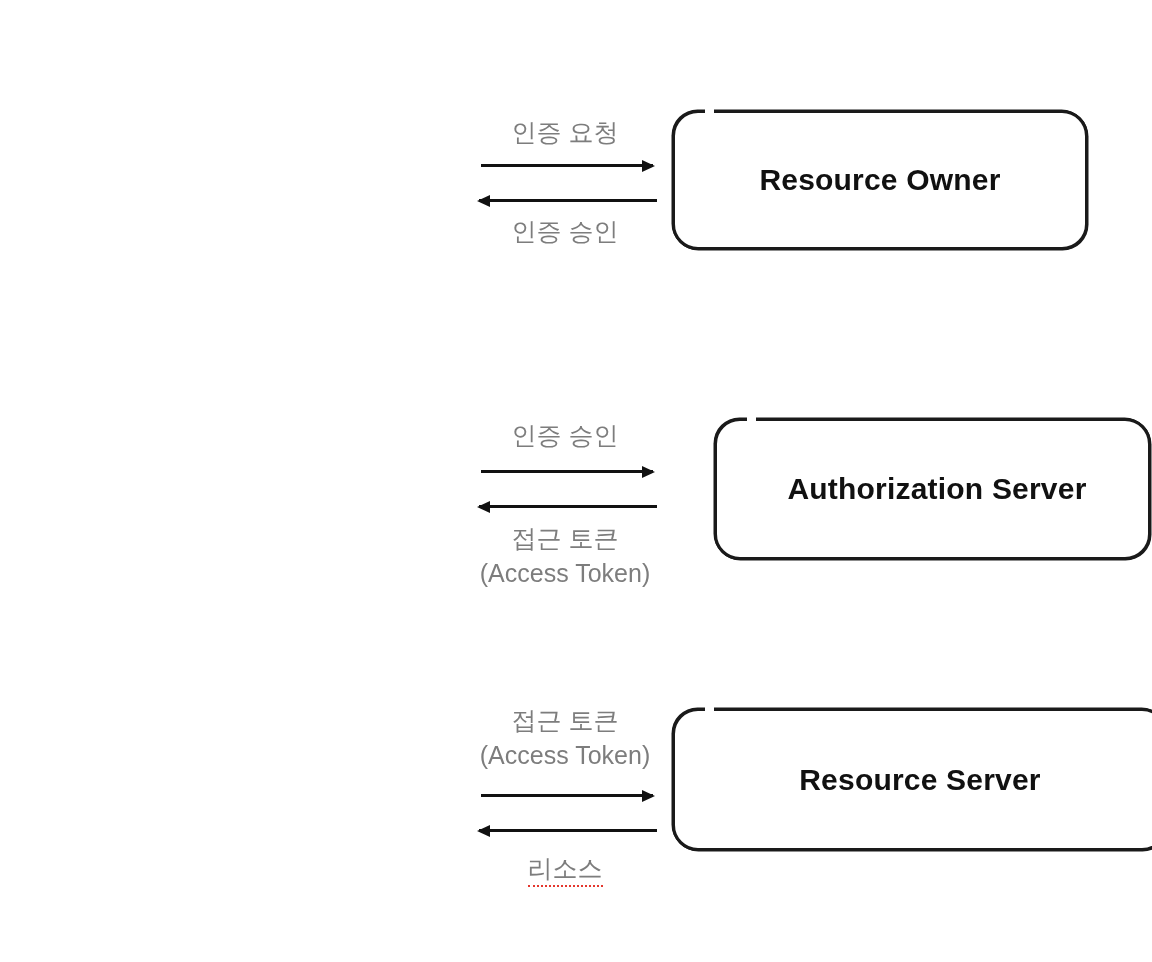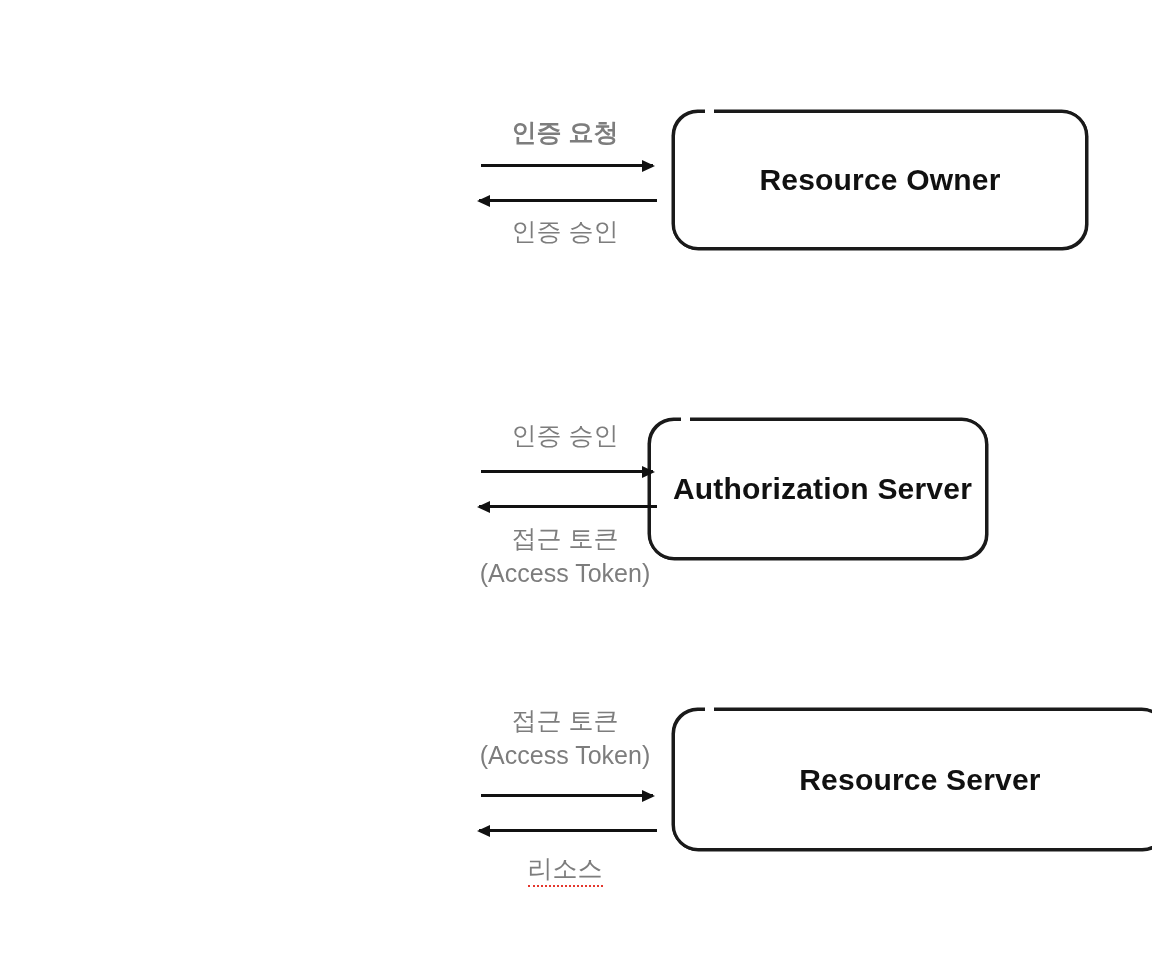--- a/index.html
+++ b/index.html
@@ -19,33 +19,33 @@
     background: #ffffff;
     box-shadow: 0.5px 0.5px 0 #1a1a1a, -0.5px -0.5px 0 #1a1a1a;
     display: flex; align-items: center; justify-content: center;
   }
   .pen-gap {
     position: absolute; top: -5px; left: 30px;
     width: 9px; height: 8px; background: #ffffff;
   }
   .box-client { left: 100px; top: 80px; width: 348px; height: 825px; }
   .node-1 { left: 672px; top: 110px;  width: 416px; height: 140px; }
-  .node-2 { left: 648px; top: 418px;  width: 340px; height: 142px; padding-left: 9px; }
+  .node-2 { left: 714px; top: 418px;  width: 437px; height: 142px; padding-left: 9px; }
   .node-3 { left: 672px; top: 708px;  width: 496px; height: 143px; align-items: center; }
 
   .client-label { font-size: 31px; font-weight: 700; color: #111111; letter-spacing: 0.2px; }
   .node-label   { font-size: 30px; font-weight: 700; color: #111111; letter-spacing: 0.2px; }
 
   
   .flow-label {
     position: absolute; left: 435px; width: 260px;
     text-align: center; color: #7d7d7d;
     font-size: 25px; line-height: 35px;
   }
-  .f1-req  { top: 115px; font-weight: bold; }
+  .f1-req  { top: 115px; }
   .f1-resp { top: 214px; }
   .f2-req  { top: 418px; }
   .f2-resp { top: 521px; }
   .f3-req  { top: 703px; }
   .f3-resp { top: 851px; }
   .flow-label .subline { display: block; }
 
   .misspelled {
     text-decoration-color: #8a8a8a;
     text-decoration-thickness: 1.5px;

